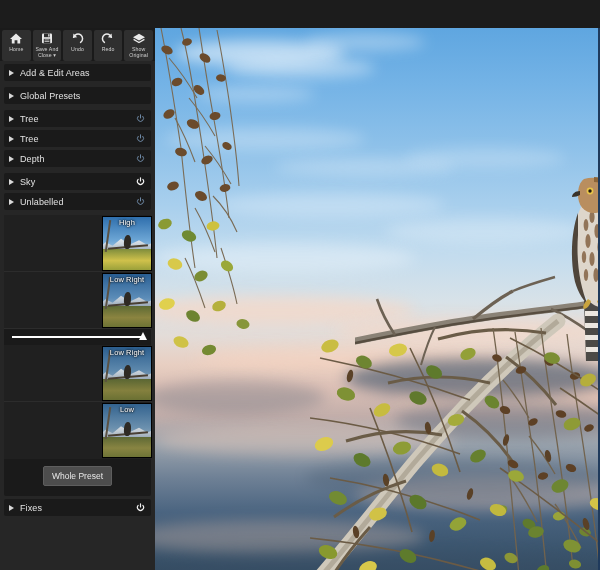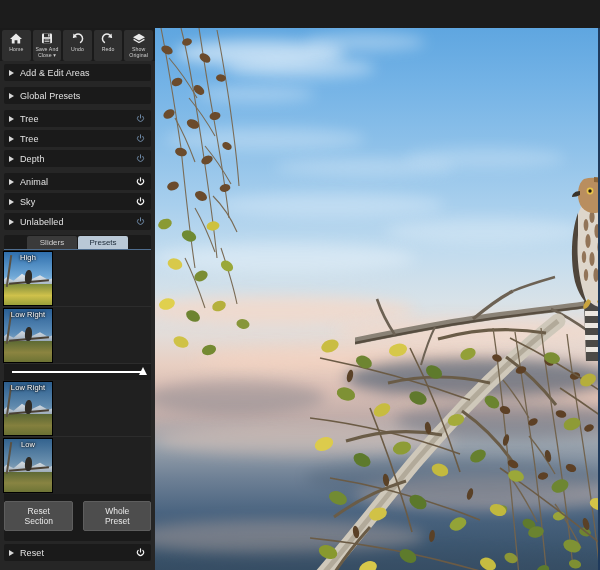--- a/index.html
+++ b/index.html
@@ -95,21 +95,21 @@
     font-size: 8px; text-align: center; line-height: 13px;
     cursor: pointer; border-radius: 2px 2px 0 0;
   }
   .tab.inactive { background: #3a3a3a; color: #d2d2d2; }
   .tab.active { background: #b9c8d6; color: #1d2b38; }
 
   .thumb-row {
     height: 57px;
     background: #202020;
     border-bottom: 1px solid #2c2c2c;
-    display: flex; align-items: center; justify-content: flex-start;
+    display: flex; align-items: center; justify-content: flex-end;
     position: relative;
     cursor: pointer;
   }
   .thumb {
     width: 48px; height: 53px;
     position: relative;
     overflow: hidden;
     box-shadow: 0 0 0 1px #000;
   }
   .thumb-lbl {
@@ -312,28 +312,20 @@
 
       <div class="panel-row" style="margin-bottom:6px;">
         <span class="tri"></span>
         <span class="row-lbl">Depth</span>
         <svg class="pwr" viewBox="0 0 10 10">
           <path d="M2.4 2.6 A3.4 3.4 0 1 0 7.6 2.6" fill="none" stroke="#6f8ba8" stroke-width="1.1" stroke-linecap="round"></path>
           <line x1="5" y1="0.9" x2="5" y2="4.4" stroke="#6f8ba8" stroke-width="1.1" stroke-linecap="round"></line>
         </svg>
       </div>
 
-      <div class="panel-row">
-        <span class="tri"></span>
-        <span class="row-lbl">Animal</span>
-        <svg class="pwr" viewBox="0 0 10 10">
-          <path d="M2.4 2.6 A3.4 3.4 0 1 0 7.6 2.6" fill="none" stroke="#f2f2f2" stroke-width="1.3" stroke-linecap="round"></path>
-          <line x1="5" y1="0.9" x2="5" y2="4.4" stroke="#f2f2f2" stroke-width="1.3" stroke-linecap="round"></line>
-        </svg>
-      </div>
 
       <div class="panel-row">
         <span class="tri"></span>
         <span class="row-lbl">Sky</span>
         <svg class="pwr" viewBox="0 0 10 10">
           <path d="M2.4 2.6 A3.4 3.4 0 1 0 7.6 2.6" fill="none" stroke="#f2f2f2" stroke-width="1.3" stroke-linecap="round"></path>
           <line x1="5" y1="0.9" x2="5" y2="4.4" stroke="#f2f2f2" stroke-width="1.3" stroke-linecap="round"></line>
         </svg>
       </div>
 
@@ -343,24 +335,20 @@
         <svg class="pwr" viewBox="0 0 10 10">
           <path d="M2.4 2.6 A3.4 3.4 0 1 0 7.6 2.6" fill="none" stroke="#6f8ba8" stroke-width="1.1" stroke-linecap="round"></path>
           <line x1="5" y1="0.9" x2="5" y2="4.4" stroke="#6f8ba8" stroke-width="1.1" stroke-linecap="round"></line>
         </svg>
       </div>
 
     </div>
 
     <div id="lighting-body">
 
-      <div class="tabs">
-        <div class="tab inactive">Sliders</div>
-        <div class="tab active">Presets</div>
-      </div>
 
       <div class="thumb-row">
         <div class="thumb">
           <div class="t-sky" style="background:linear-gradient(#2f6fad,#6ea7d6 45%,#bcd4e6 70%,#d9e4ec 100%);"></div>
           <div class="t-mtn"></div>
           <div class="t-grnd" style="background:linear-gradient(#7e8c3c,#cfc14b 55%,#9aa03a 100%);"></div>
           <div class="t-branch"></div>
           <div class="t-bird"></div>
           <div class="t-twig"></div>
           <span class="thumb-lbl">High</span>
@@ -403,29 +391,28 @@
           <div class="t-mtn" style="background:linear-gradient(#e8ebee 0%,#c0cad2 60%,#96a5b4 100%);"></div>
           <div class="t-grnd" style="background:linear-gradient(#5e6935,#888442 55%,#6e7436 100%);"></div>
           <div class="t-branch"></div>
           <div class="t-bird"></div>
           <div class="t-twig"></div>
           <span class="thumb-lbl">Low</span>
         </div>
       </div>
 
       <div class="btn-row">
-        <button class="sec-btn">Reset Section</button>
         <button class="sec-btn">Whole Preset</button>
       </div>
     </div>
 
     <div class="rows" style="padding-top:0;">
       <div class="panel-row">
         <span class="tri"></span>
-        <span class="row-lbl">Reset</span>
+        <span class="row-lbl">Fixes</span>
         <svg class="pwr" viewBox="0 0 10 10">
           <path d="M2.4 2.6 A3.4 3.4 0 1 0 7.6 2.6" fill="none" stroke="#f2f2f2" stroke-width="1.3" stroke-linecap="round"></path>
           <line x1="5" y1="0.9" x2="5" y2="4.4" stroke="#f2f2f2" stroke-width="1.3" stroke-linecap="round"></line>
         </svg>
       </div>
     </div>
 
   </div>
 
   <div id="photo">

